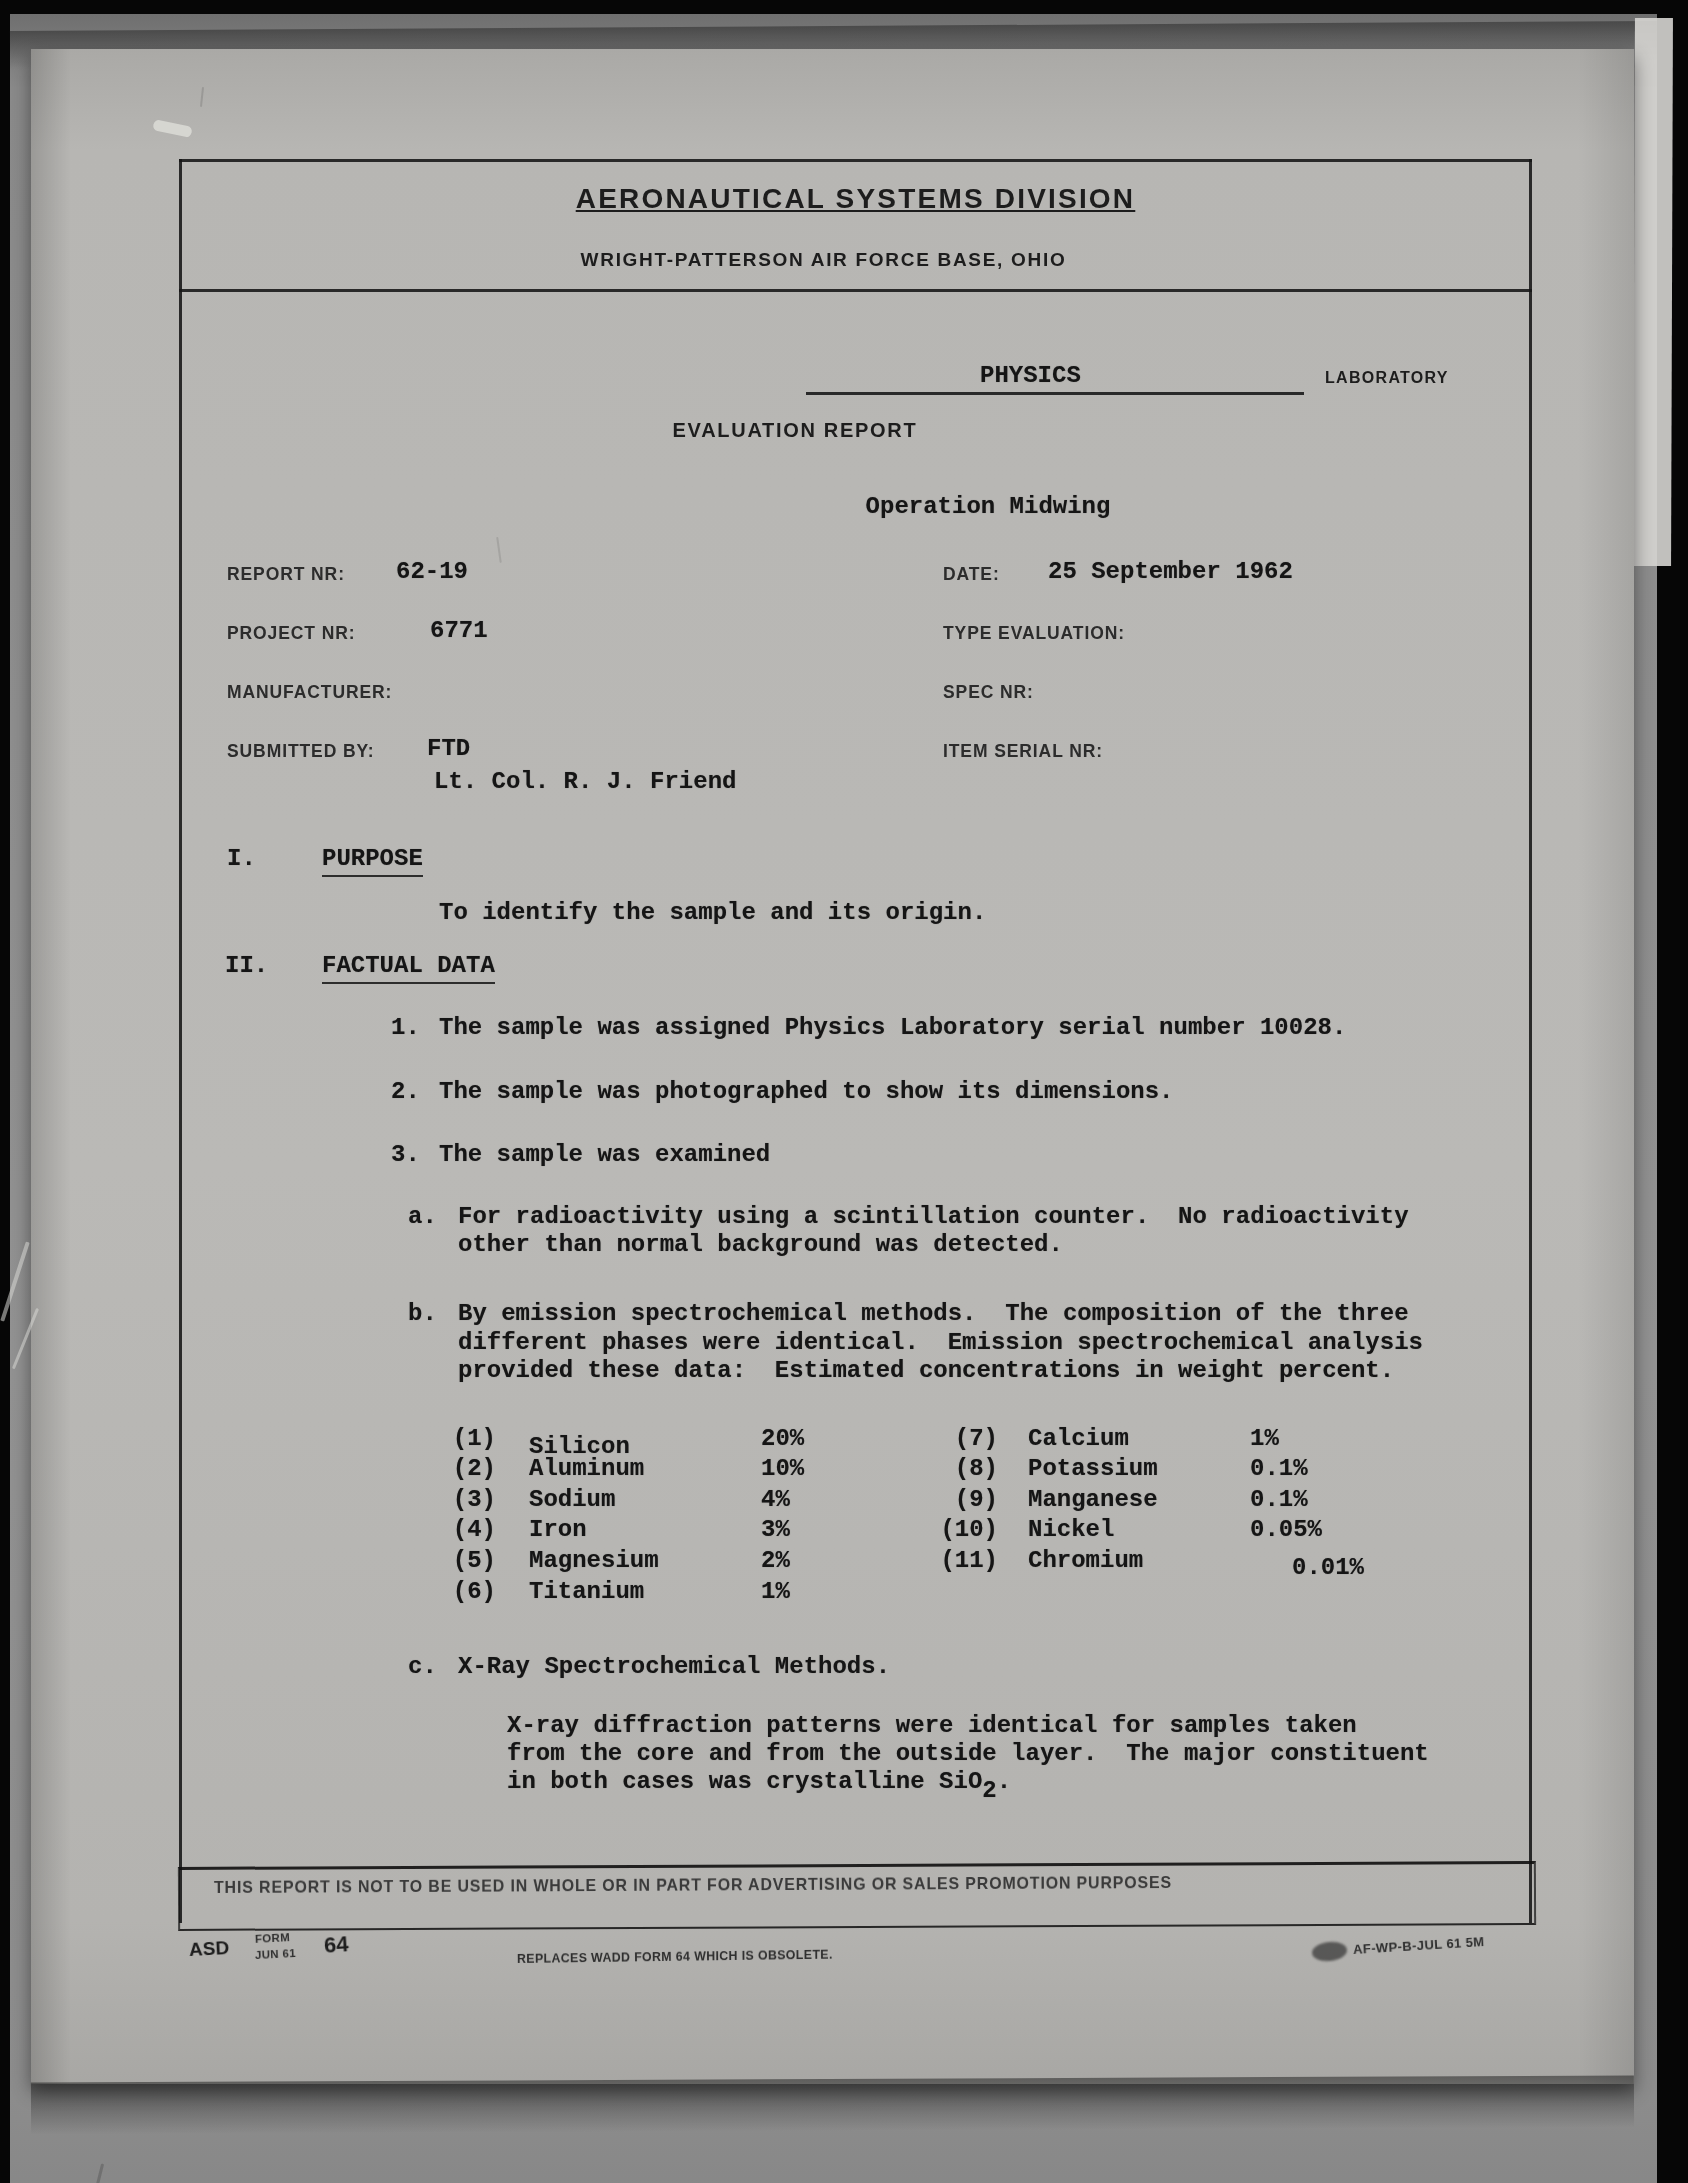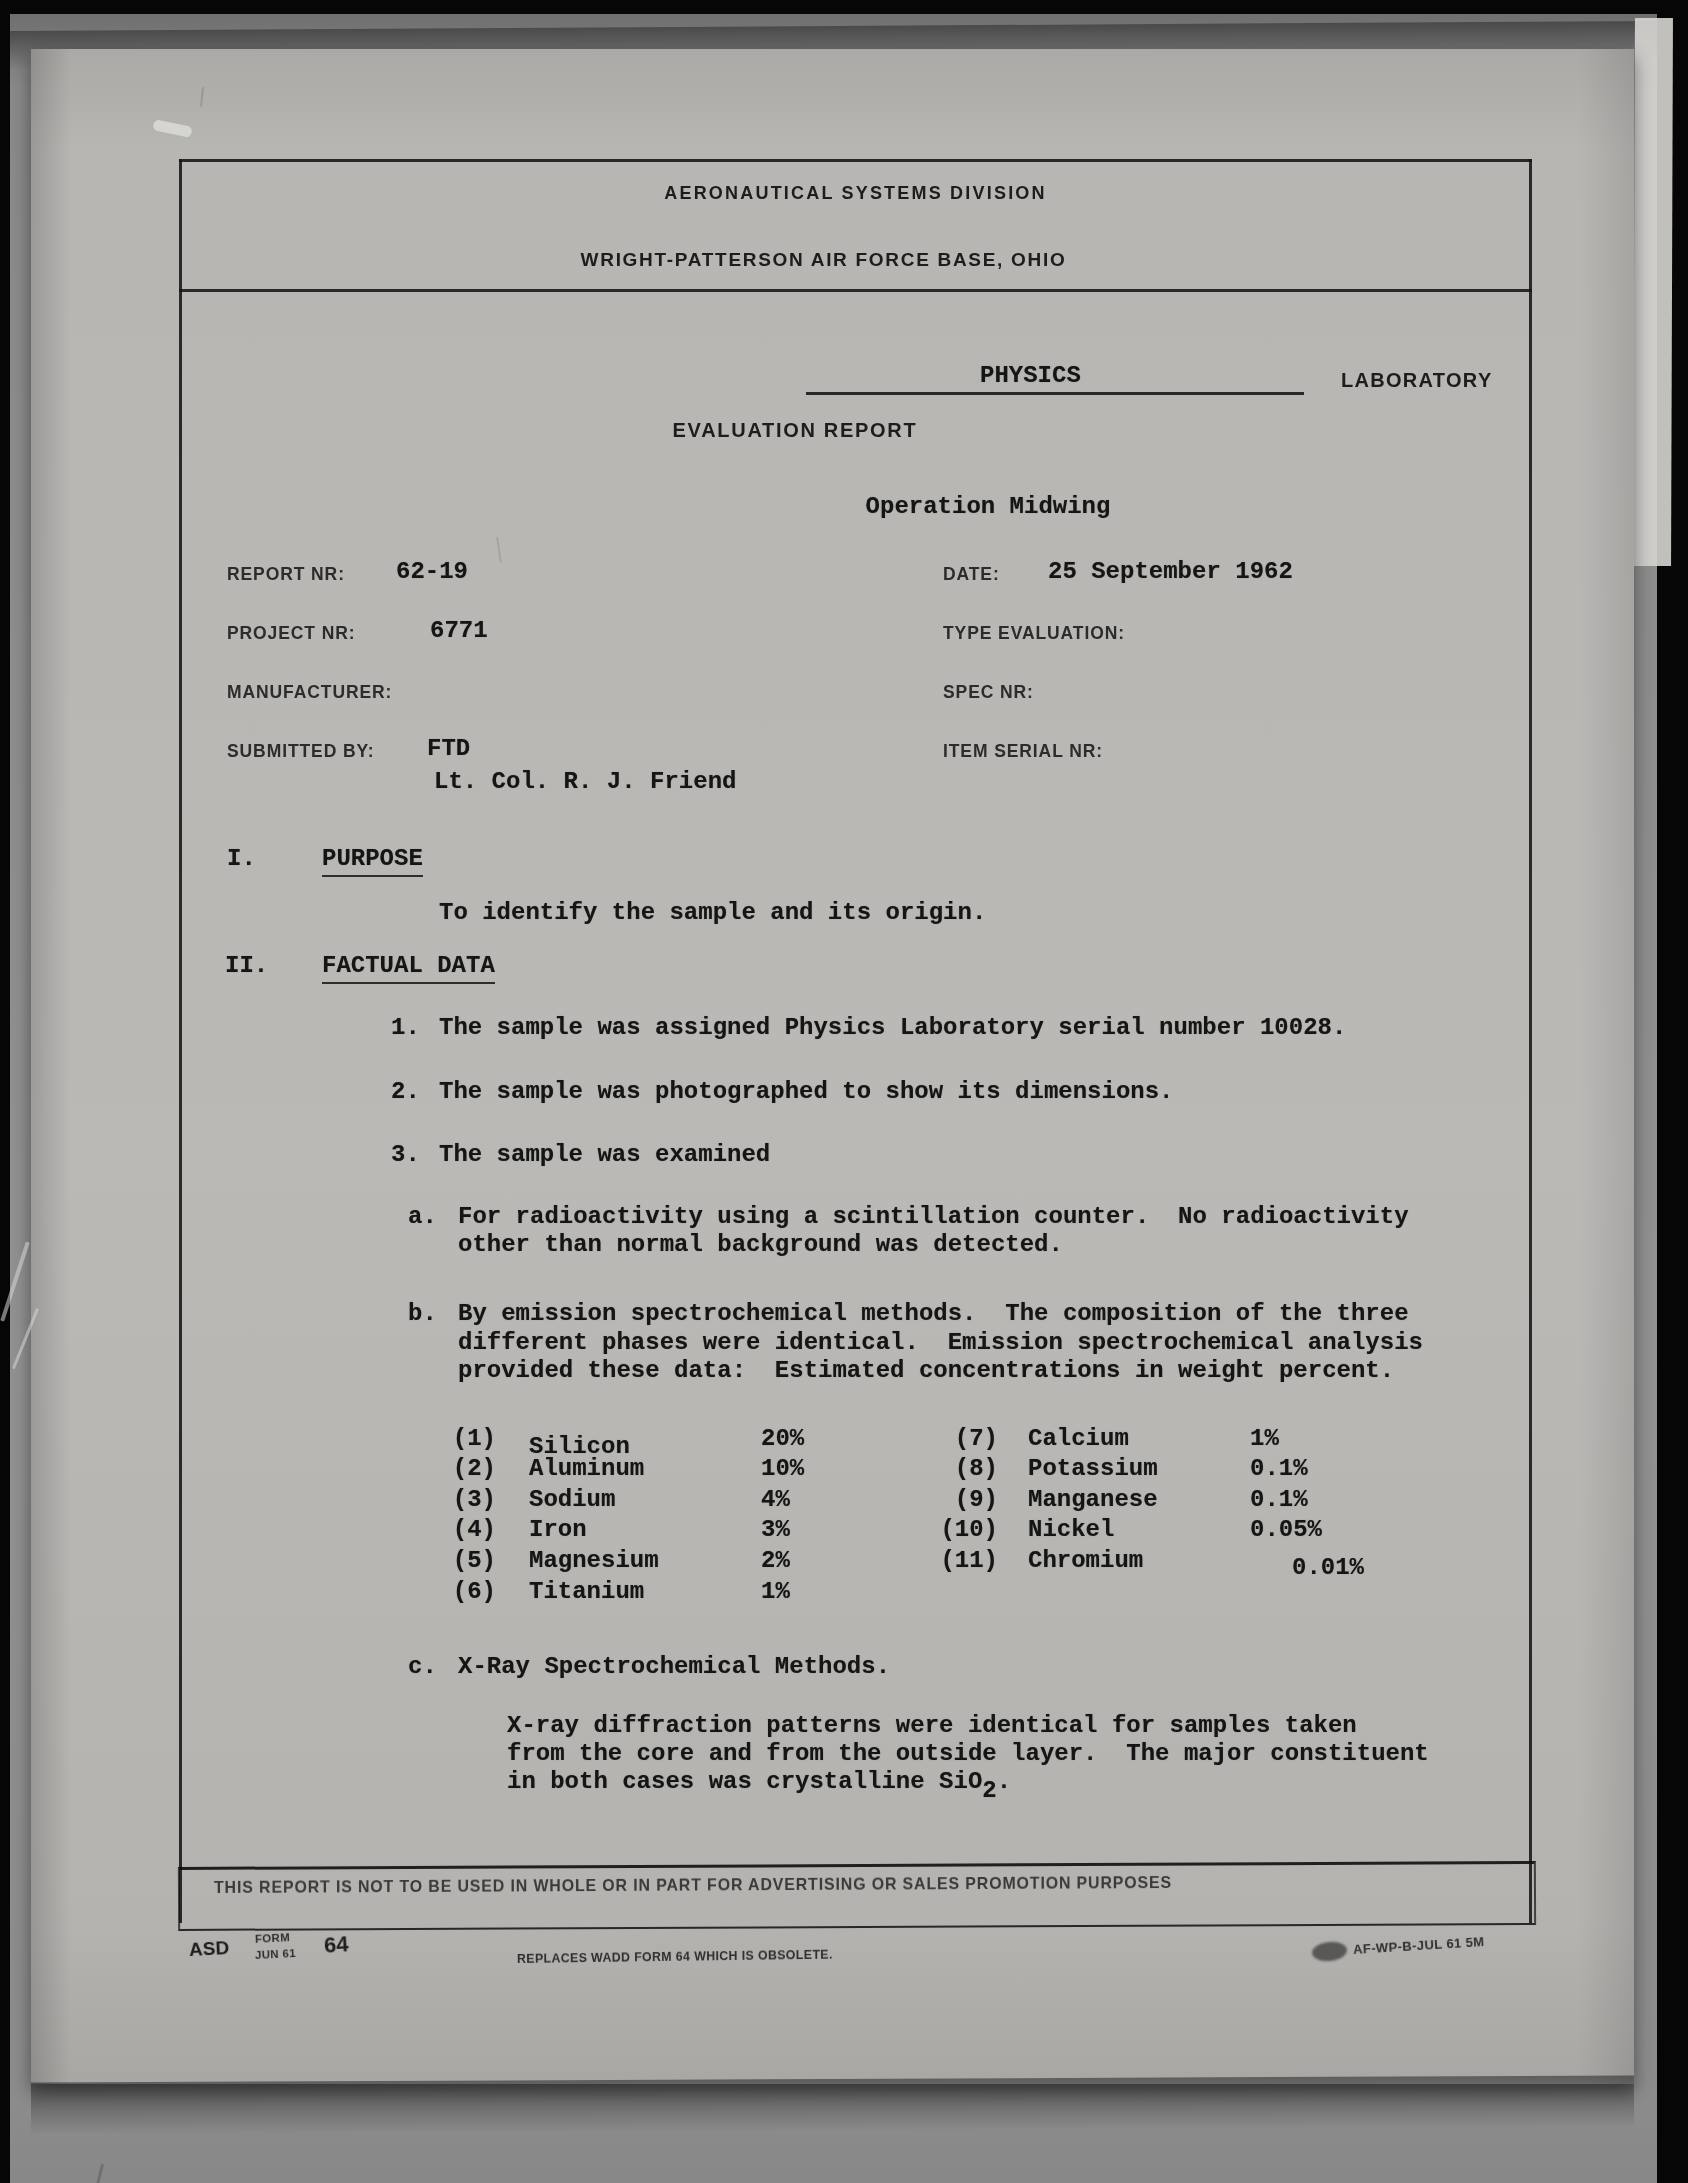--- a/index.html
+++ b/index.html
@@ -48,23 +48,23 @@
   .notice-box{
     left:178px;top:1864px;width:1354px;height:59px;
     border-top:3.1px solid rgba(16,16,16,.9);
     border-bottom:2.6px solid rgba(16,16,16,.85);
     border-left:2.2px solid rgba(16,16,16,.7);
     border-right:2.2px solid rgba(16,16,16,.7);
     transform:rotate(-0.25deg);
   }
   
   .printed{color:#1d1d1d;font-weight:bold;filter:blur(0.3px);white-space:pre;}
-  .h1{font-size:18px;letter-spacing:2.2px;}
+  .h1{font-size:28px;letter-spacing:2.2px;text-decoration:underline;}
   .h2{font-size:19px;letter-spacing:1.7px;}
-  .lab-word{font-size:20px;letter-spacing:1.3px;margin-left:16px;}
+  .lab-word{font-size:16px;letter-spacing:1.3px;}
   .eval{font-size:20px;letter-spacing:1.7px;}
   .field-label{font-size:17.5px;letter-spacing:0.9px;color:#2c2c2c;}
   .typed{
     font-family:"Liberation Mono", monospace;
     font-weight:bold;
     font-size:24px;line-height:28px;
     color:#151515;
     white-space:pre;
     filter:blur(0.2px);
     text-shadow:0 0 0.9px rgba(20,20,20,.4);

